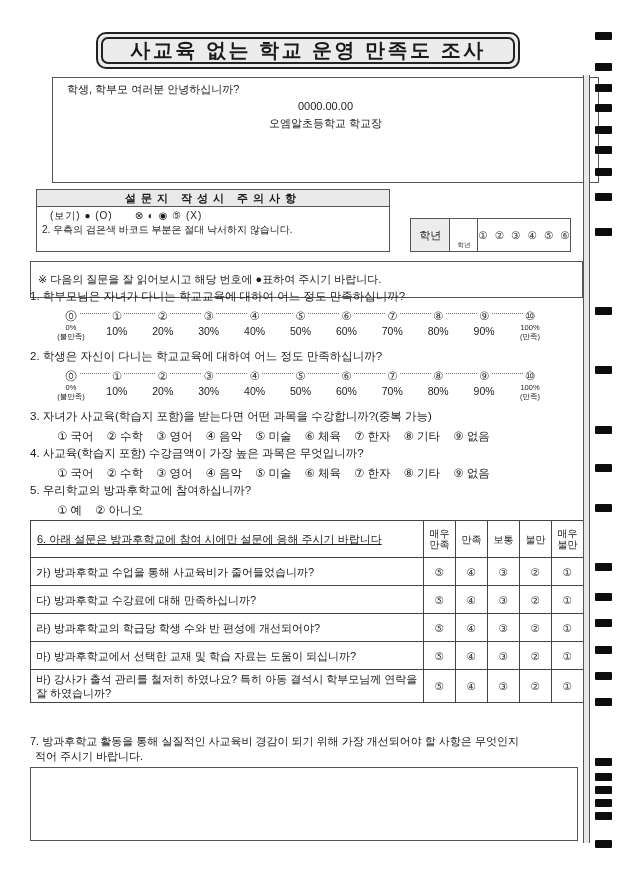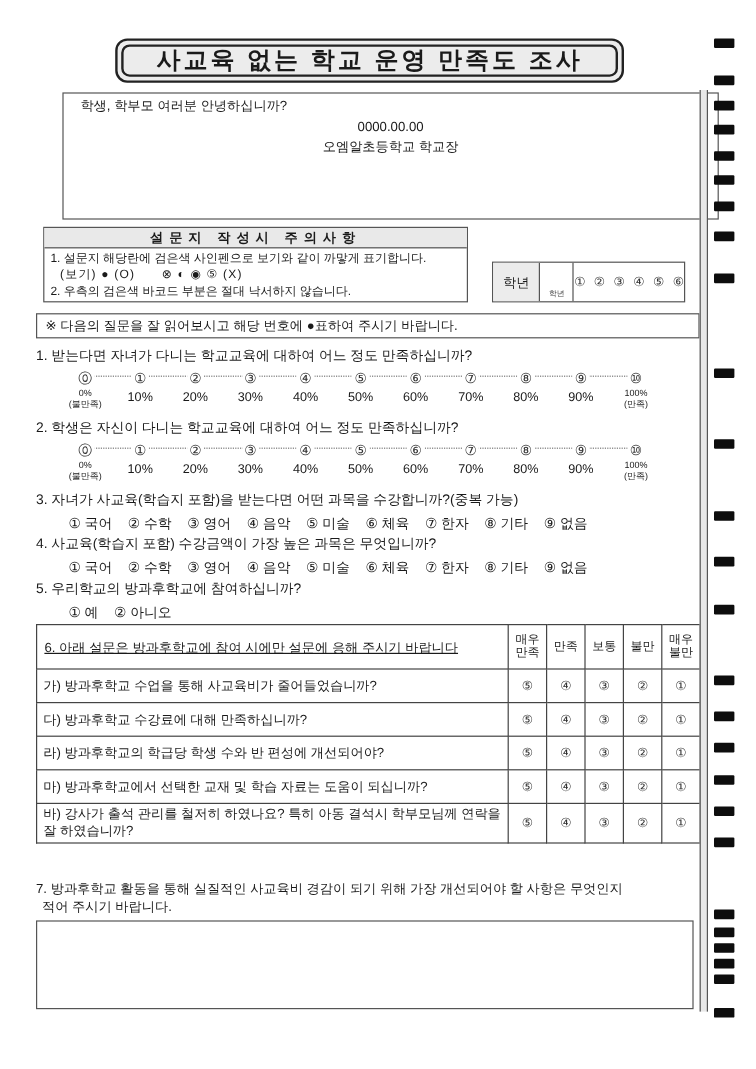--- a/index.html
+++ b/index.html
@@ -34,21 +34,21 @@
     border:1px solid #555; display:flex; }
   .grade-label { width:42px; background:#ececec; border-right:1px solid #555;
     display:flex; align-items:center; justify-content:center; font-size:11px; }
   .grade-axis { width:30px; border-right:1px solid #555; position:relative; }
   .grade-axis span { position:absolute; bottom:1px; left:0; right:0; text-align:center;
     font-size:6.5px; color:#444; }
   .grade-options { flex:1; display:flex; align-items:center; justify-content:center; gap:7px;
     font-size:10.5px; color:#333; }
 
   
-  .instruction-box { position:absolute; left:30px; top:261px; width:553px; height:21px;
+  .instruction-box { position:absolute; left:30px; top:261px; width:553px; height:37px;
     border:1px solid #555; display:flex; align-items:center; padding-left:7px; font-size:11px; }
 
   
   .questions-block { position:absolute; left:30px; top:289px; width:553px; }
   .question .q-text { font-size:11.5px; height:16px; white-space:nowrap; }
   .question.scale { height:48px; margin-bottom:12px; }
   .question.choice { height:32px; margin-bottom:5px; }
   .scale-wrap { margin-left:18px; width:505px; }
   .scale-circles { position:relative; height:15px; margin-top:1px; display:flex; }
   .scale-line { position:absolute; left:28px; right:28px; top:7px; border-top:1px dotted #777; }
@@ -96,21 +96,20 @@
 
   <div class="intro-box">
     <div class="intro-greeting">학생, 학부모 여러분 안녕하십니까?</div>
     <div class="intro-date">0000.00.00</div>
     <div class="intro-signer">오엠알초등학교 학교장</div>
   </div>
 
   <div class="notice-box">
     <div class="notice-title">설문지 작성시 주의사항</div>
     <div class="notice-body">
-      <div>1. 설문지 해당란에 검은색 사인펜으로 보기와 같이 까맣게 표기합니다.</div>
       <div class="notice-example">(보기) ● (O)　　⊗ ◐ ◉ ⑤ (X)</div>
       <div>2. 우측의 검은색 바코드 부분은 절대 낙서하지 않습니다.</div>
     </div>
   </div>
 
   <div class="grade-box">
     <div class="grade-label">학년</div>
     <div class="grade-axis">
       <span>학년</span>
     </div>
@@ -121,21 +120,21 @@
         <span>④</span>
         <span>⑤</span>
         <span>⑥</span>
       </div>
   </div>
 
   <div class="instruction-box">※ 다음의 질문을 잘 읽어보시고 해당 번호에 ●표하여 주시기 바랍니다.</div>
 
   <div class="questions-block">
       <div class="question scale">
-        <div class="q-text"><span>1. </span><span>받는다면 자녀가 다니는 학교교육에 대하여 어느 정도 만족하십니까?</span></div>
+        <div class="q-text"><span>1. </span><span>학부모님은 자녀가 다니는 학교교육에 대하여 어느 정도 만족하십니까?</span></div>
         <div class="scale-wrap">
           <div class="scale-circles">
             <div class="scale-line"></div>
             <div class="cell"><span class="bubble">⓪</span></div>
             <div class="cell"><span class="bubble">①</span></div>
             <div class="cell"><span class="bubble">②</span></div>
             <div class="cell"><span class="bubble">③</span></div>
             <div class="cell"><span class="bubble">④</span></div>
             <div class="cell"><span class="bubble">⑤</span></div>
             <div class="cell"><span class="bubble">⑥</span></div>

